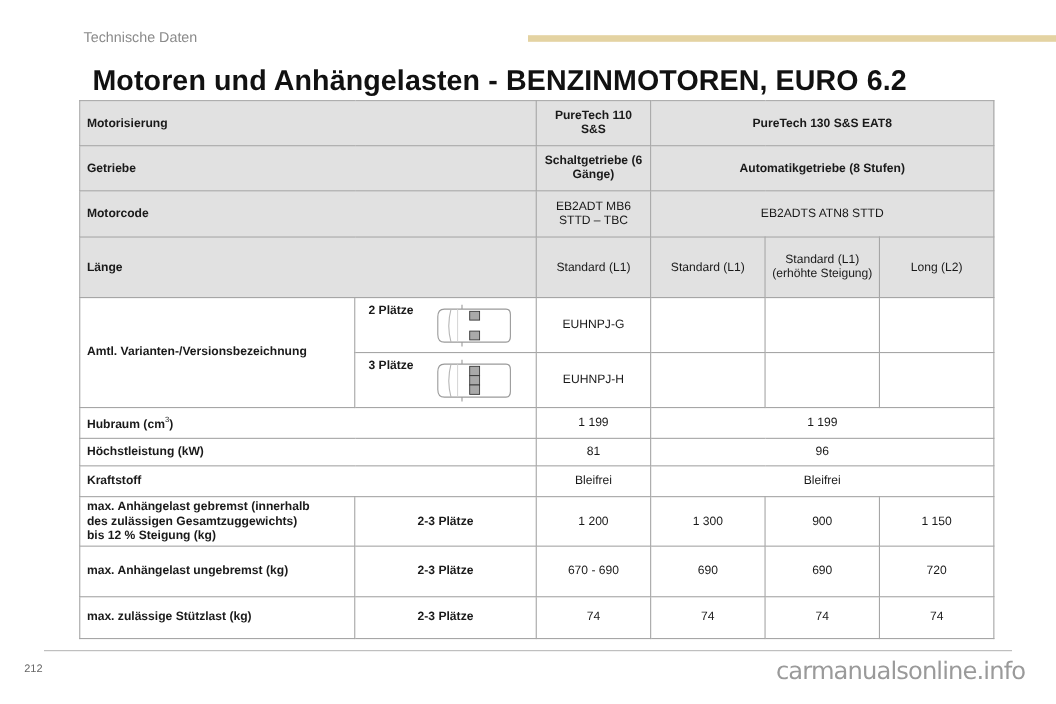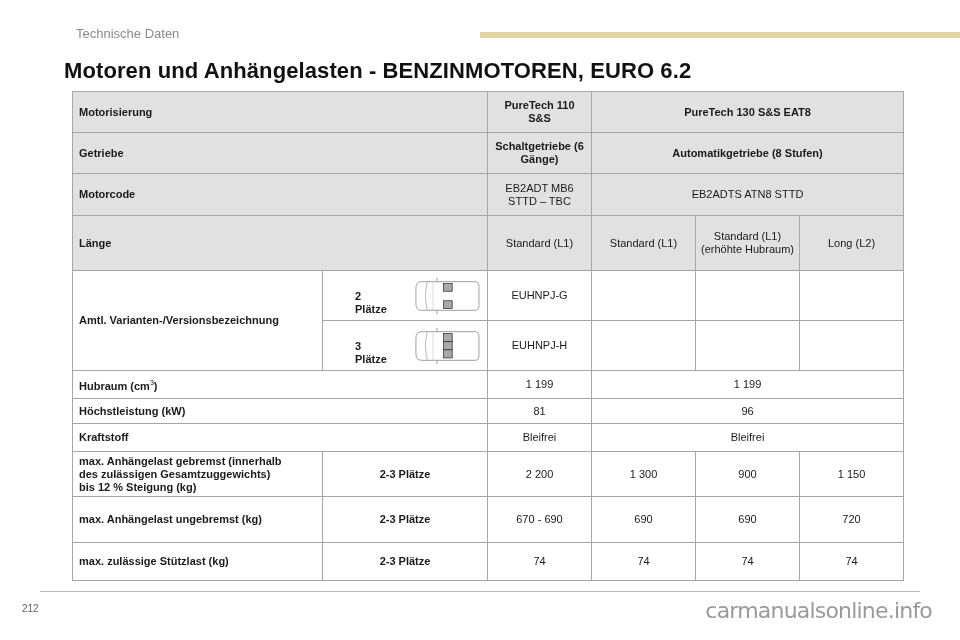--- a/index.html
+++ b/index.html
@@ -11,42 +11,42 @@
   }
   .section-label {
     position: absolute; left: 76px; top: 26px;
     font-size: 13px; color: #8a8a8a;
   }
   .header-bar {
     position: absolute; left: 480px; top: 32px; width: 480px; height: 6px;
     background: #e4d3a2;
   }
   .page-title {
-    position: absolute; left: 64px; top: 58px;
-    font-size: 22px; font-weight: bold; color: #111;
+    position: absolute; left: 84px; top: 58px;
+    font-size: 26px; font-weight: bold; color: #111;
     letter-spacing: 0.1px;
   }
   table.spec {
     position: absolute; left: 72px; top: 91px;
     border-collapse: collapse; table-layout: fixed;
     width: 831px;
     font-size: 11px;
   }
   table.spec td {
     border: 1px solid #a6a6a6;
     padding: 0 6px;
     vertical-align: middle;
     line-height: 13px;
   }
   .gray td { background: #e1e1e1; }
   .lbl { font-weight: bold; text-align: left; }
   .c { text-align: center; }
   .b { font-weight: bold; }
   .seat-cell { font-weight: bold; padding-left: 12px !important; }
-  .seat-wrap { display: flex; align-items: flex-end; gap: 20px; margin-left: 20px; }
+  .seat-wrap { display: flex; align-items: flex-start; gap: 20px; }
   .car-icon { display: inline-block; width: 70px; height: 40px; }
   sup { font-size: 7px; font-weight: normal; }
   .footer-line {
     position: absolute; left: 40px; top: 591px; width: 880px; height: 1px;
     background: #b8b8b8;
   }
   .page-number {
     position: absolute; left: 22px; top: 603px;
     font-size: 10px; color: #666; text-align: right;
   }
@@ -95,21 +95,21 @@
     </td>
     <td colspan="3" class="c">EB2ADTS ATN8 STTD</td>
   </tr>
 
   <tr class="gray" style="height:55px">
     <td colspan="2" class="lbl">Länge</td>
     <td class="c">Standard (L1)</td>
     <td class="c">Standard (L1)</td>
     <td class="c" style="padding:0 2px">
       <div>Standard (L1)</div>
-      <div>(erhöhte Hubraum)</div>
+      <div>(erhöhte Steigung)</div>
     </td>
     <td class="c">Long (L2)</td>
   </tr>
 
   <tr style="height:50px">
     <td rowspan="2" class="lbl">Amtl. Varianten-/Versionsbezeichnung</td>
     <td class="seat-cell">
       <div class="seat-wrap">
         <span>2 Plätze</span>
         <svg class="car-icon" viewBox="0 0 70 40">
@@ -169,21 +169,21 @@
     <td colspan="3" class="c">Bleifrei</td>
   </tr>
 
   <tr style="height:45px">
     <td class="lbl">
       <div>max. Anhängelast gebremst (innerhalb</div>
       <div>des zulässigen Gesamtzuggewichts)</div>
       <div>bis 12 % Steigung (kg)</div>
     </td>
     <td class="c b">2-3 Plätze</td>
-    <td class="c">2 200</td>
+    <td class="c">1 200</td>
     <td class="c">1 300</td>
     <td class="c">900</td>
     <td class="c">1 150</td>
   </tr>
 
   <tr style="height:46px">
     <td class="lbl">max. Anhängelast ungebremst (kg)</td>
     <td class="c b">2-3 Plätze</td>
     <td class="c">670 - 690</td>
     <td class="c">690</td>

